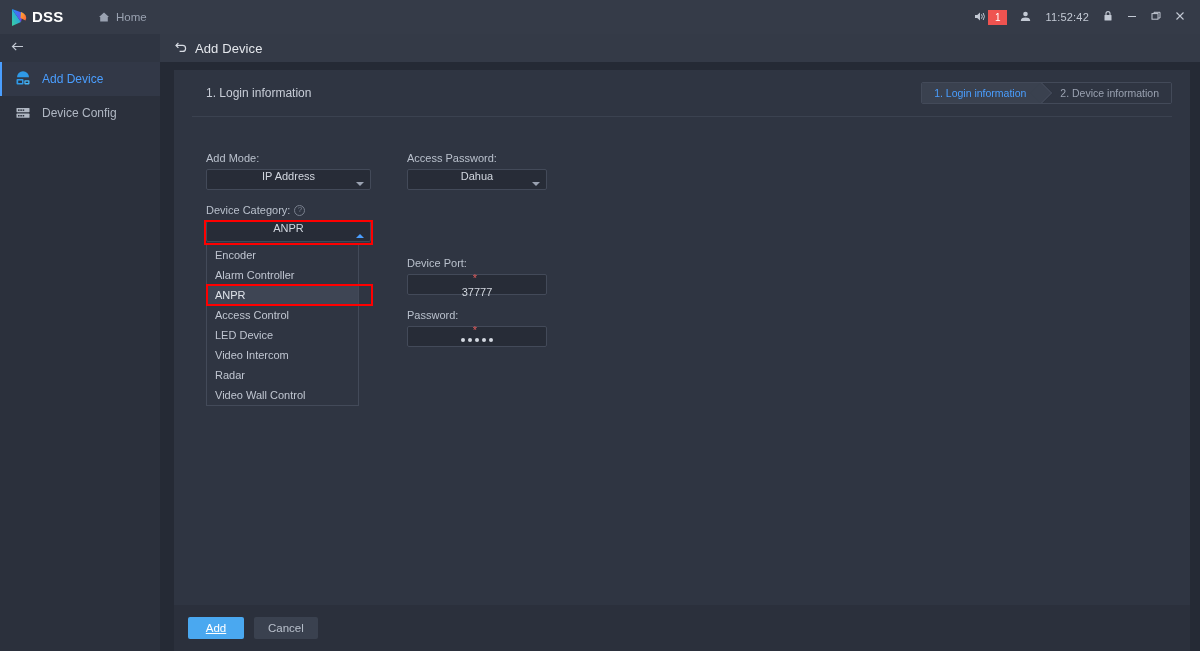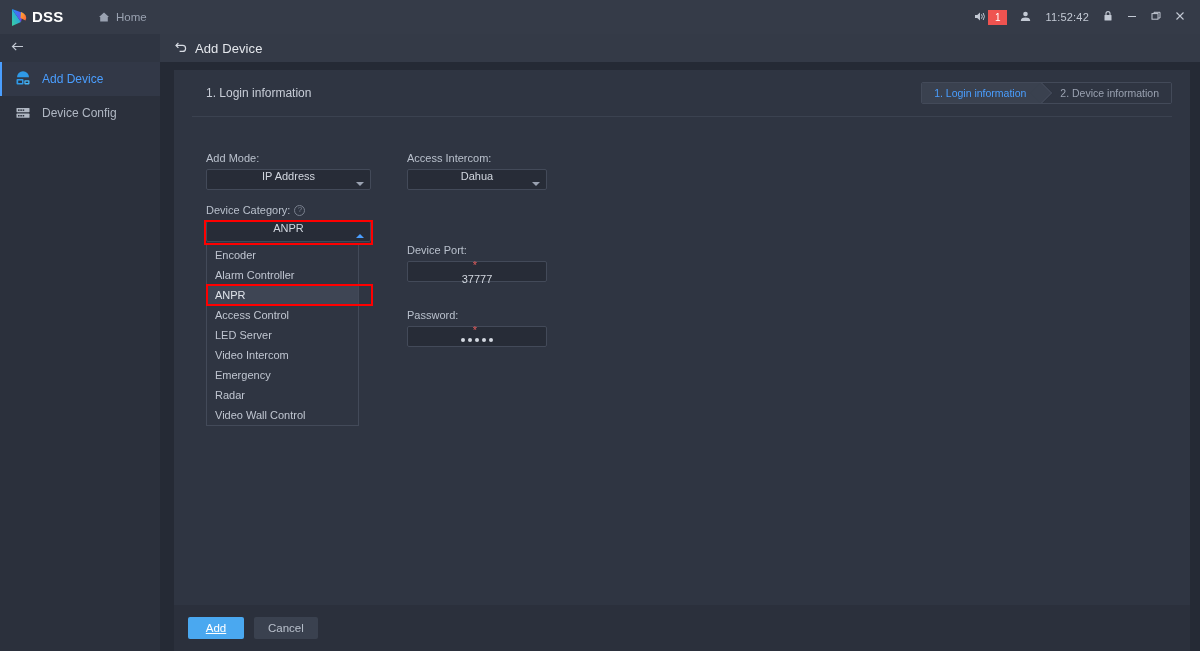--- a/index.html
+++ b/index.html
@@ -355,21 +355,21 @@
 
       <div class="field" style="left:32px; top:30px;">
         <div class="f-label">Add Mode:</div>
         <div class="control w165">
           <span>IP Address</span>
           <span class="caret"></span>
         </div>
       </div>
 
       <div class="field" style="left:233px; top:30px;">
-        <div class="f-label">Access Intercom:</div>
+        <div class="f-label">Access Password:</div>
         <div class="control w167">
           <span>Dahua</span>
           <span class="caret"></span>
         </div>
       </div>
 
       <div class="field" style="left:32px; top:82px;">
         <div class="f-label">
           <span>Device Category:</span>
           <span class="help-icon">?</span>
@@ -387,39 +387,36 @@
           <div class="dd-item">
               <span>Alarm Controller</span>
             </div>
           <div class="dd-item selected">
               <span>ANPR</span>
             </div>
           <div class="dd-item">
               <span>Access Control</span>
             </div>
           <div class="dd-item">
-              <span>LED Server</span>
+              <span>LED Device</span>
             </div>
           <div class="dd-item">
               <span>Video Intercom</span>
             </div>
           <div class="dd-item">
-              <span>Emergency</span>
-            </div>
-          <div class="dd-item">
               <span>Radar</span>
             </div>
           <div class="dd-item">
               <span>Video Wall Control</span>
             </div>
           <div class="redbox" style="left:-1px; top:39px; width:167px; height:22px;"></div>
         </div>
       </div>
 
-      <div class="field" style="left:233px; top:122px;">
+      <div class="field" style="left:233px; top:135px;">
         <div class="f-label">Device Port:</div>
         <div class="control w167">
           <span class="req">*</span>
           <span>37777</span>
         </div>
       </div>
 
       <div class="field" style="left:233px; top:187px;">
         <div class="f-label">Password:</div>
         <div class="control w167">

